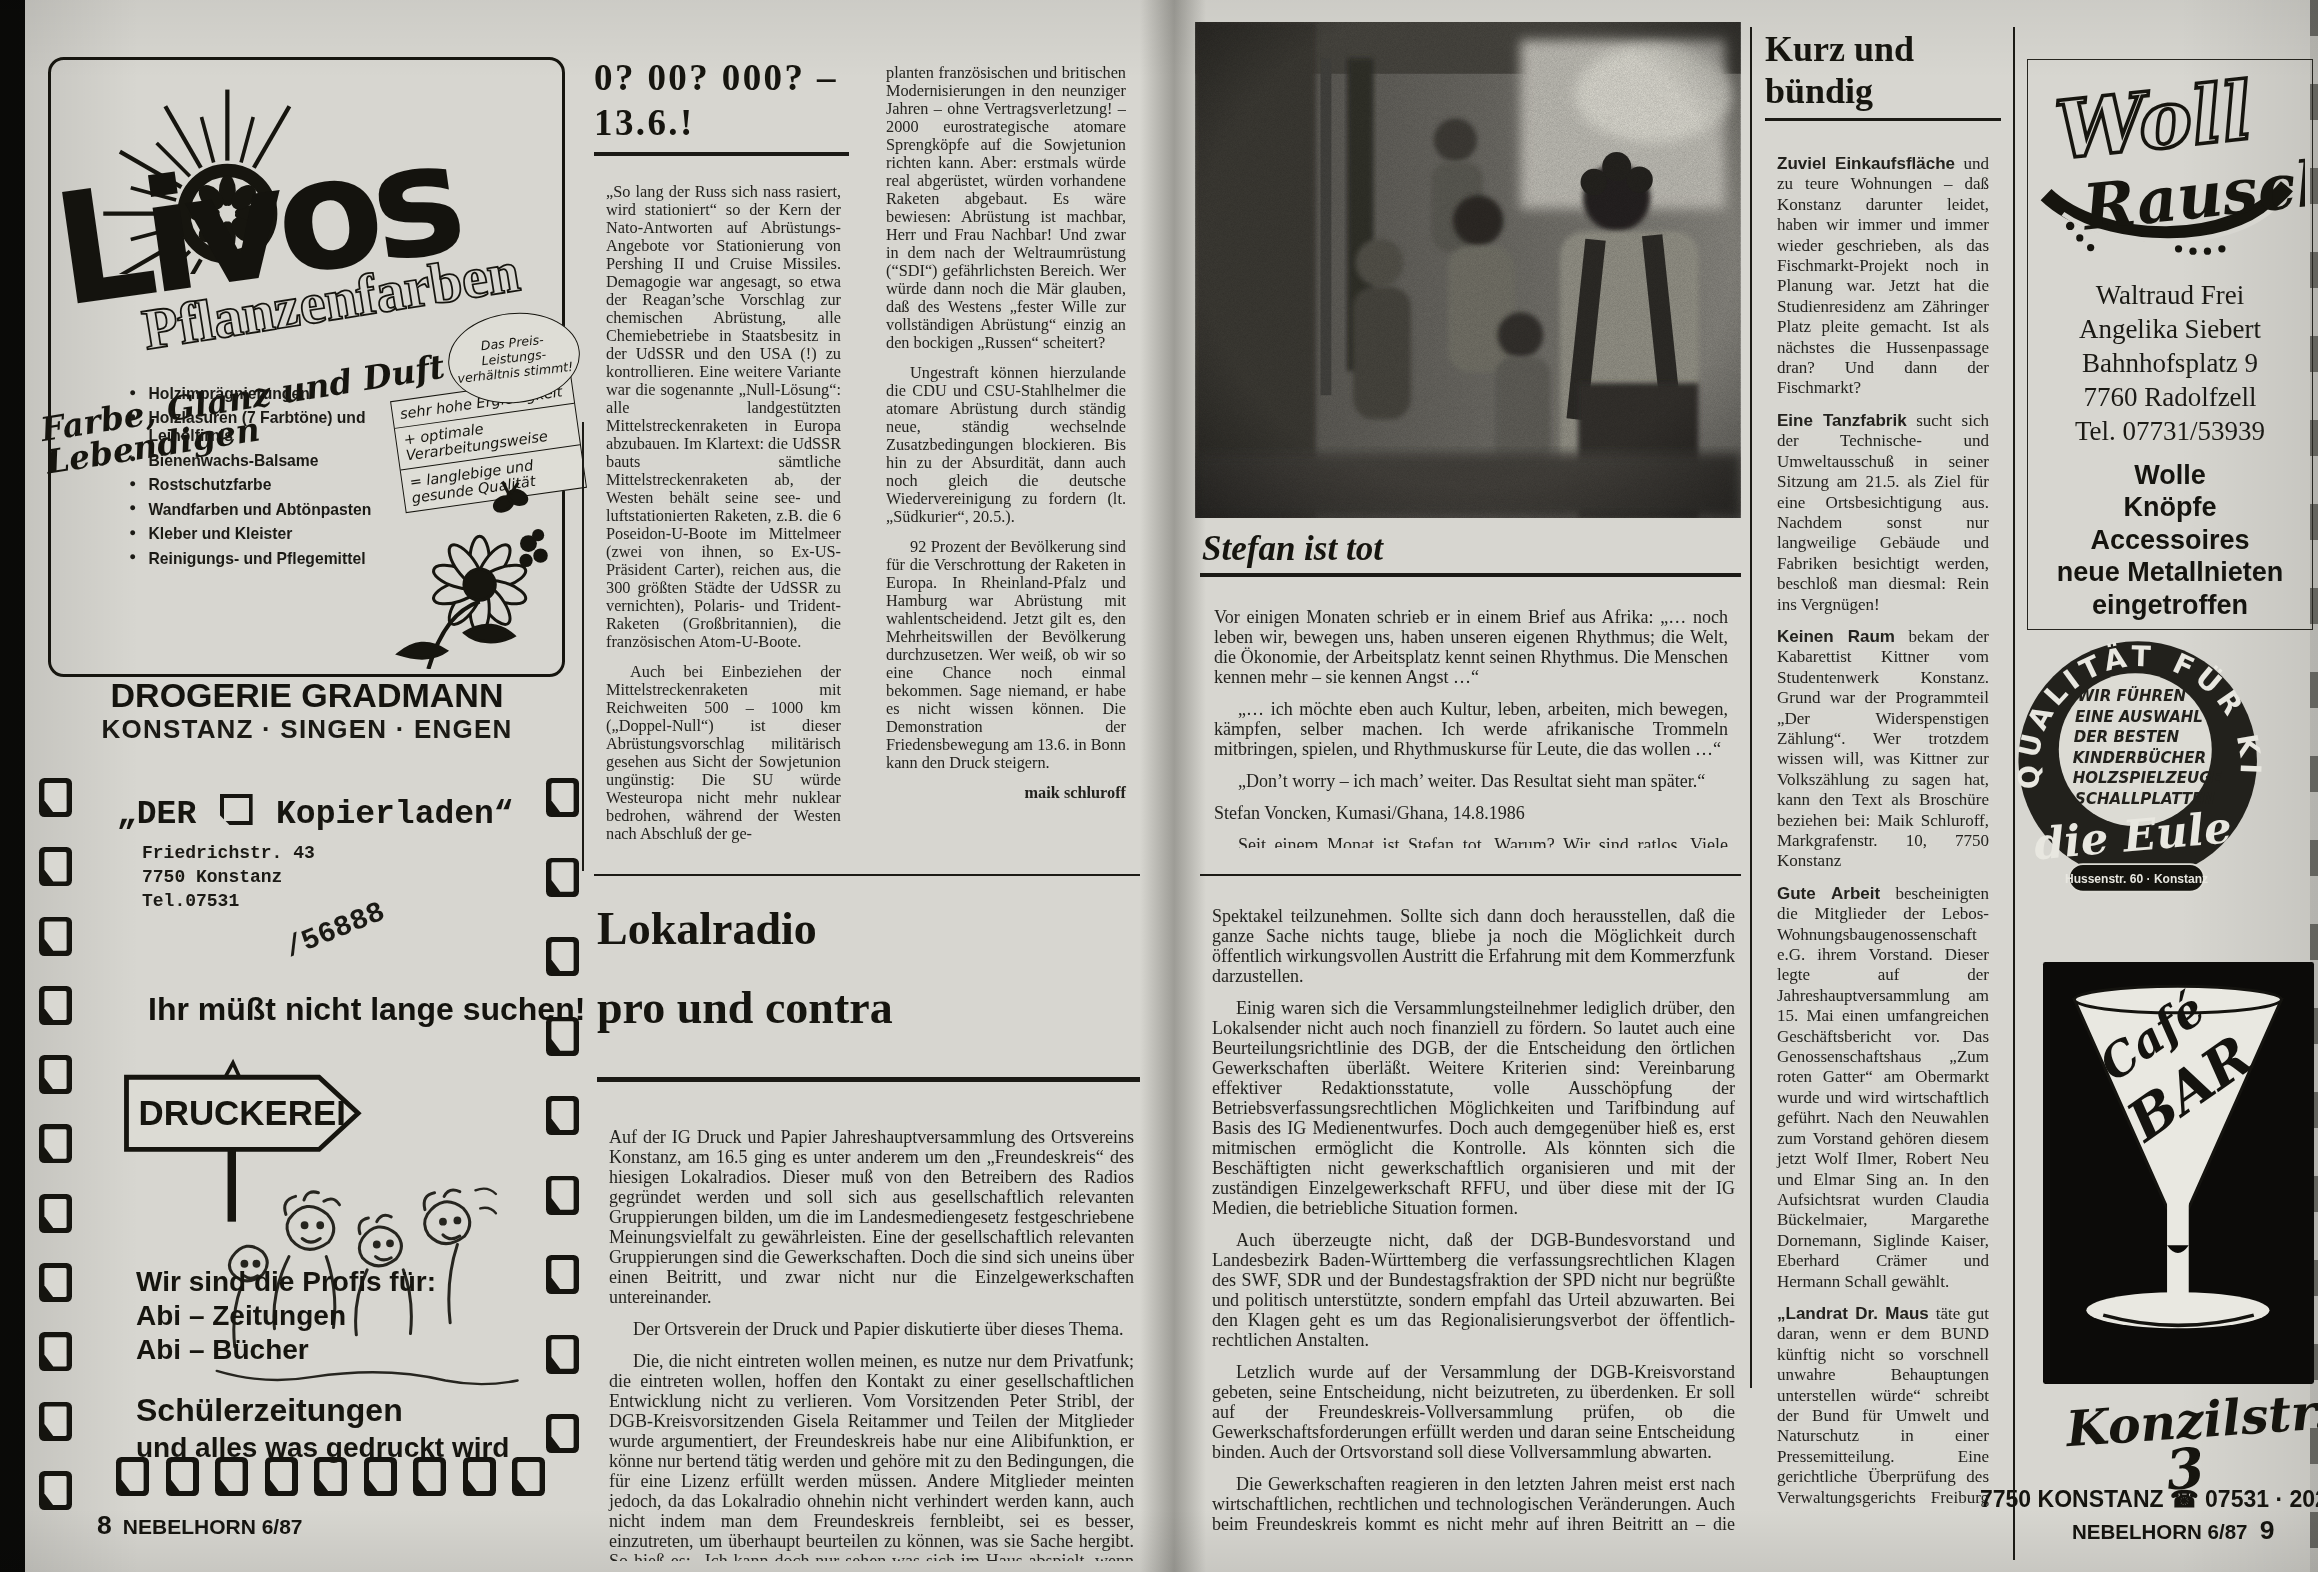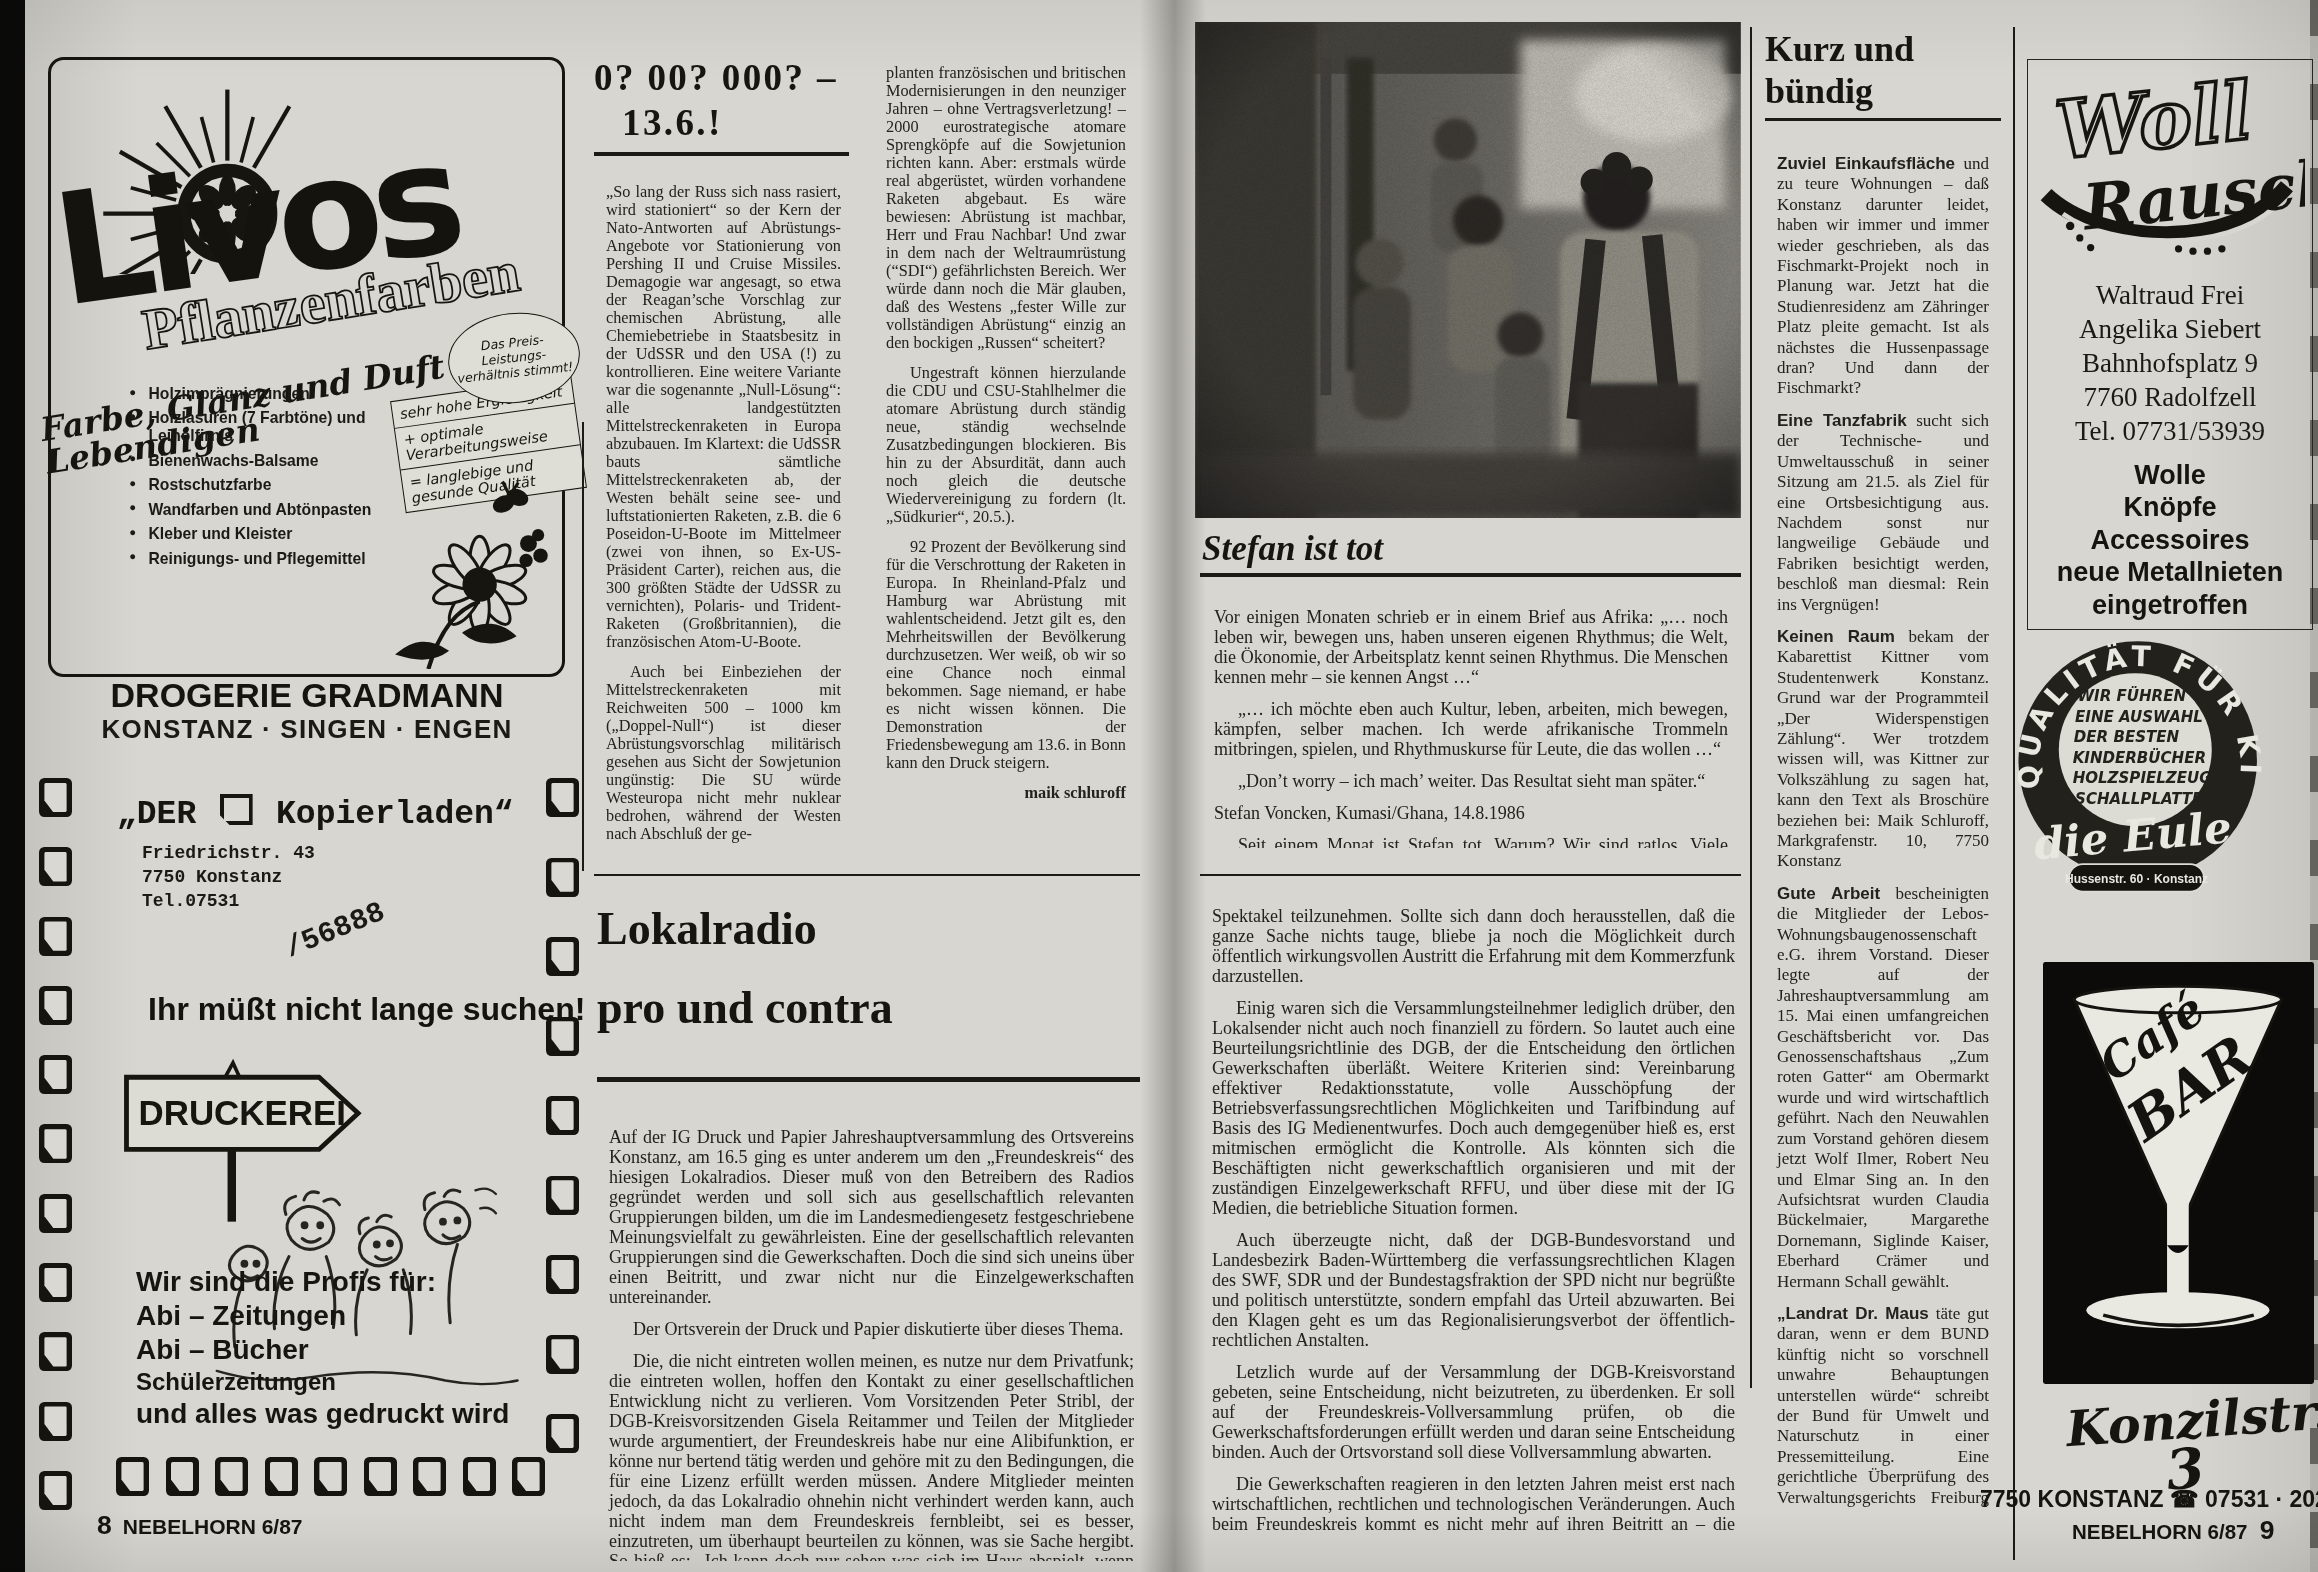--- a/index.html
+++ b/index.html
@@ -224,31 +224,31 @@
       <path d="M330,330 q-30,60 -24,120 M392,330 q20,58 12,118 M460,352 q-24,50 -18,108 M520,352 q18,48 12,106 M610,310 q-20,60 -12,130 M250,382 q-16,44 -10,98" fill="none"></path>
       <path d="M210,520 q80,24 160,10 q120,-18 220,6 q60,12 120,0" fill="none" stroke-width="4"></path>
       <path d="M640,220 q20,-8 34,6 M648,250 q16,-4 26,8" fill="none" stroke-width="4"></path>
     </g>
   </svg>
 
   <div class="abs sans" style="left:136px;top:1265px;font-weight:700;color:#16150f;line-height:1.22;">
     <div style="font-size:28px;">Wir sind die Profis für:</div>
     <div style="font-size:28px;">Abi – Zeitungen</div>
     <div style="font-size:28px;">Abi – Bücher</div>
-    <div style="font-size:24px;">Schülerzeitungen</div>
+    <div style="font-size:32px;margin-top:24px;">Schülerzeitungen</div>
     <div style="font-size:28px;">und alles was gedruckt wird</div>
   </div>
 
   <div class="abs sans" style="left:57px;top:1510px;color:#15140f;margin-left:40px;">
     <b style="font-size:26.5px;">8</b>
     <span style="font-size:21px;font-weight:700;margin-left:8.4px;">NEBELHORN 6/87</span>
   </div>
 
   <div class="abs headline" style="left:594px;top:59px;font-size:37px;letter-spacing:2.4px;">0? 00? 000? –</div>
-  <div class="abs headline" style="left:594px;top:104px;font-size:37px;letter-spacing:2.4px;margin-left:28px;">13.6.!</div>
+  <div class="abs headline" style="left:594px;top:104px;font-size:37px;letter-spacing:2.4px;">13.6.!</div>
   <div class="abs rule" style="left:594px;top:152px;width:255px;height:4.2px;"></div>
   <div class="abs rule" style="left:582px;top:422px;width:1.8px;height:449px;"></div>
 
   <div class="abs serifbody" style="left:594px;top:171px;width:259px;height:693px;font-size:16.3px;line-height:18px;overflow:hidden;">
     <p>„So lang der Russ sich nass rasiert, wird stationiert“ so der Kern der Nato-Antworten auf Abrüstungs-Angebote vor Stationierung von Pershing II und Cruise Missiles. Demagogie war angesagt, so etwa der Reagan’sche Vorschlag zur chemischen Abrüstung, alle Chemiebetriebe in Staatsbesitz in der UdSSR und den USA (!) zu kontrollieren. Eine weitere Variante war die sogenannte „Null-Lösung“: alle landgestützten Mittelstreckenraketen in Europa abzubauen. Im Klartext: die UdSSR bauts sämtliche Mittelstreckenraketen ab, der Westen behält seine see- und luftstationierten Raketen, z.B. die 6 Poseidon-U-Boote im Mittelmeer (zwei von ihnen, so Ex-US-Präsident Carter), reichen aus, die 300 größten Städte der UdSSR zu vernichten), Polaris- und Trident-Raketen (Großbritannien), die französischen Atom-U-Boote.</p>
     <p class="ind">Auch bei Einbeziehen der Mittelstreckenraketen mit Reichweiten 500 – 1000 km („Doppel-Null“) ist dieser Abrüstungsvorschlag militärisch gesehen aus Sicht der Sowjetunion ungünstig: Die SU würde Westeuropa nicht mehr nuklear bedrohen, während der Westen nach Abschluß der ge-</p>
   </div>
   <div class="abs serifbody" style="left:874px;top:52px;width:264px;height:819px;font-size:16.3px;line-height:18px;overflow:hidden;">
     <p>planten französischen und britischen Modernisierungen in den neunziger Jahren – ohne Vertragsverletzung! – 2000 eurostrategische atomare Sprengköpfe auf die Sowjetunion richten kann. Aber: erstmals würde real abgerüstet, würden vorhandene Raketen abgebaut. Es wäre bewiesen: Abrüstung ist machbar, Herr und Frau Nachbar! Und zwar in dem nach der Weltraumrüstung (“SDI“) gefährlichsten Bereich. Wer würde dann noch die Mär glauben, daß des Westens „fester Wille zur vollständigen Abrüstung“ einzig an den bockigen „Russen“ scheitert?</p>
     <p class="ind">Ungestraft können hierzulande die CDU und CSU-Stahlhelmer die atomare Abrüstung durch ständig neue, ständig wechselnde Zusatzbedingungen blockieren. Bis hin zu der Absurdität, dann auch noch gleich die deutsche Wiedervereinigung zu fordern (lt. „Südkurier“, 20.5.).</p>

